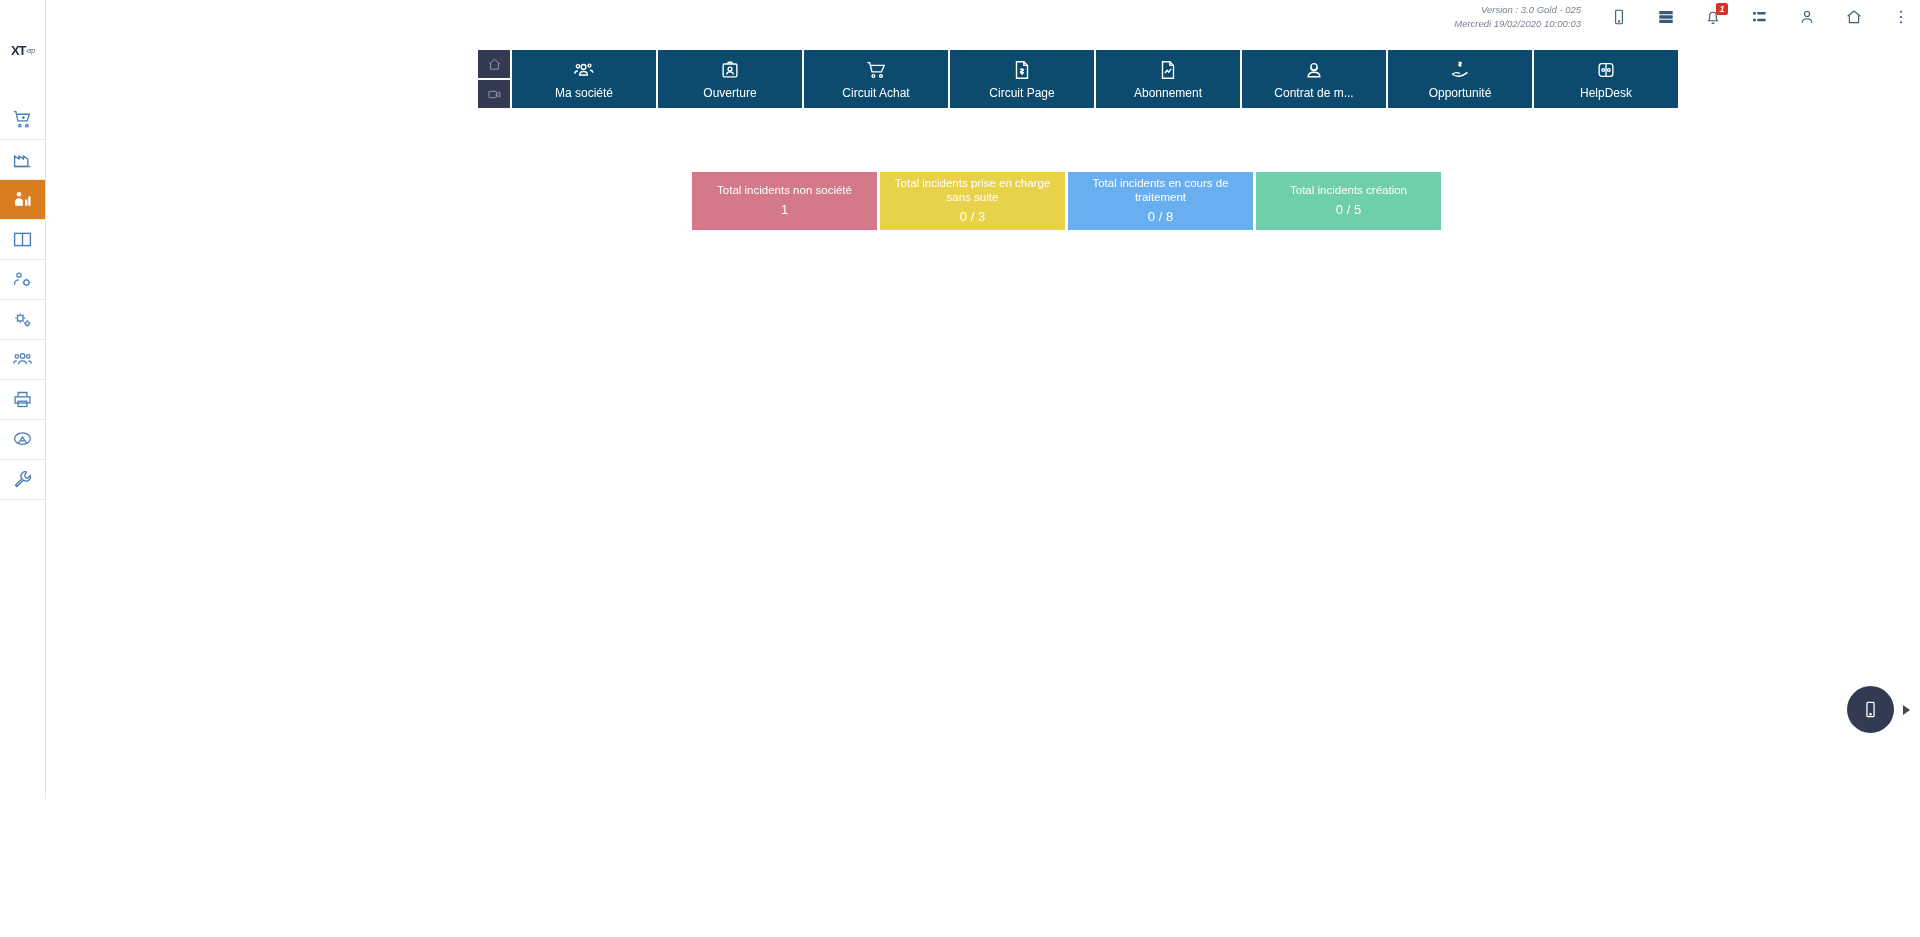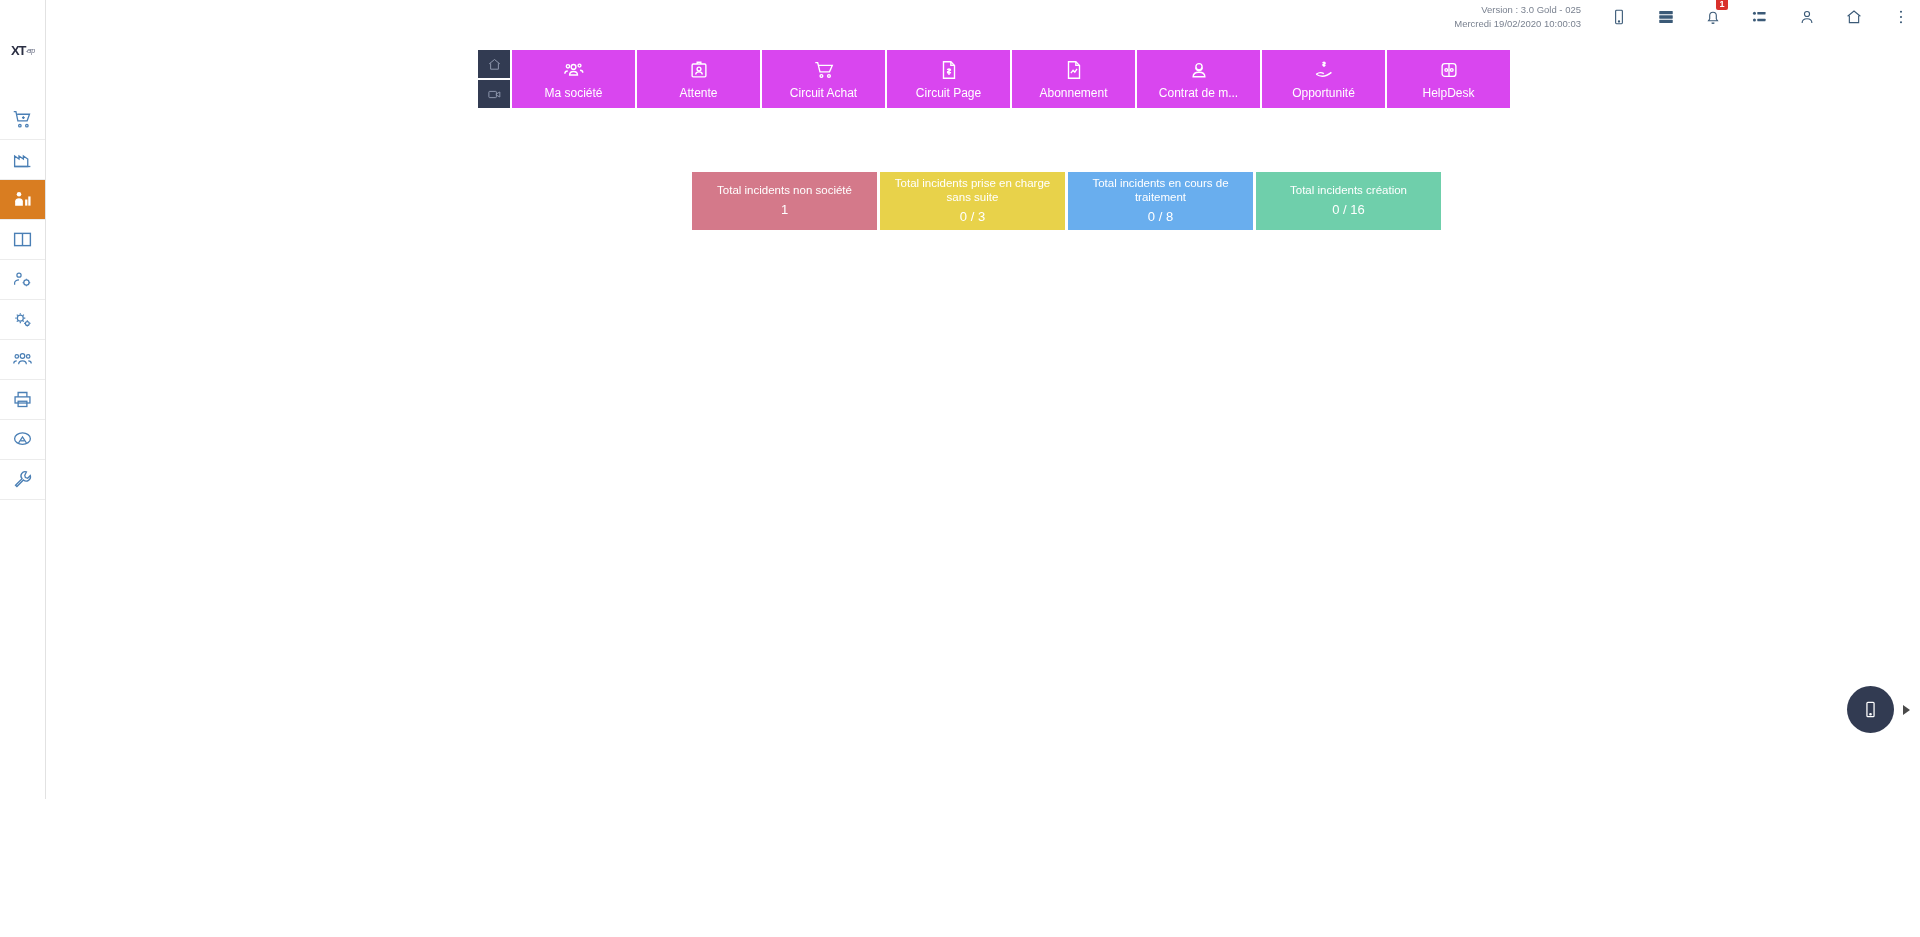--- a/index.html
+++ b/index.html
@@ -41,21 +41,21 @@
     font-size: 16px; font-weight: bold; color: #3a3a3a;
     display: flex; align-items: center; justify-content: center; gap: 9px;
   }
   #app-title .avatar {
     width: 23px; height: 23px; border-radius: 50%;
     background: radial-gradient(circle at 40% 35%, #b98d70 0%, #7c5a45 45%, #3a3026 100%);
     border: 1px solid #d5d5d5; display: inline-block; flex: none;
   }
   #header-right {
     position: absolute; right: 10px; top: 3px;
-    display: flex; gap: 29px;
+    display: flex; align-items: center; gap: 29px; font-style: italic;
   }
   #version-block {
     text-align: right; font-size: 9.5px; color: #7a8290; line-height: 1.45;
     font-family: "Liberation Sans", sans-serif;
   }
   .hdr-icon { color: #3b5a77; display: flex; align-items: center; cursor: pointer; position: relative; }
   .hdr-icon svg { width: 18px; height: 18px; }
   .badge {
     position: absolute; top: -5px; right: -6px; background: #d9302b; color: #fff;
     font-size: 9px; line-height: 12px; min-width: 12px; height: 12px;
@@ -67,21 +67,21 @@
     position: absolute; left: 478px; top: 50px; height: 58px;
     display: flex; align-items: stretch; gap: 2px; z-index: 15;
   }
   .mod-side { display: flex; flex-direction: column; gap: 2px; width: 32px; }
   .mod-side div {
     flex: 1; background: #323b52; display: flex; align-items: center; justify-content: center;
     cursor: pointer; color: #8e97ad;
   }
   .mod-side div svg { width: 15px; height: 15px; }
   .mod-tile {
-    width: 123px; background: #d946ef; color: #ffffff;
+    width: 144px; background: #0c4a6e; color: #ffffff;
     display: flex; flex-direction: column; align-items: center; justify-content: center;
     gap: 5px; cursor: pointer;
   }
   .mod-tile svg { width: 22px; height: 22px; }
   .mod-tile span { font-size: 12px; }
 
   
   #page-title {
     position: absolute; left: 68px; top: 137px;
     font-size: 17px; color: #3f3f3f;
@@ -415,21 +415,21 @@
     <span>Ma société</span>
   </div>
 
   <div class="mod-tile">
     <svg viewBox="0 0 24 24" fill="none" stroke="currentColor" stroke-width="1.5">
       <rect x="4.5" y="5.5" width="15" height="14" rx="1.2"></rect>
         <path d="M10 5.5V3.6h4v1.9"></path>
       <circle cx="12" cy="11" r="2.1"></circle>
         <path d="M8.4 17c0-1.9 1.6-3 3.6-3s3.6 1.1 3.6 3"></path>
     </svg>
-    <span>Attente</span>
+    <span>Ouverture</span>
   </div>
 
   <div class="mod-tile">
     <svg viewBox="0 0 24 24" fill="none" stroke="currentColor" stroke-width="1.5">
       <path d="M2.5 4h2.6l2.5 10h10.4L21 7H6.2"></path>
         <circle cx="9.2" cy="18.6" r="1.5"></circle>
         <circle cx="17.4" cy="18.6" r="1.5"></circle>
     </svg>
     <span>Circuit Achat</span>
   </div>
@@ -491,21 +491,21 @@
   <div class="kpi" style="background:#e8d24a">
     <div>Total incidents prise en charge sans suite</div>
     <div class="val">0 / 3</div>
   </div>
   <div class="kpi" style="background:#69aeee">
     <div>Total incidents en cours de traitement</div>
     <div class="val">0 / 8</div>
   </div>
   <div class="kpi" style="background:#6fcfab">
     <div>Total incidents création</div>
-    <div class="val">0 / 16</div>
+    <div class="val">0 / 5</div>
   </div>
 </div>
 
 <div id="panel-group">
   <div id="group-head">
     <span class="lbl">Regroupement</span>
     <div id="group-select">
       <span>Statut</span>
       <span class="caret"></span>
     </div>

